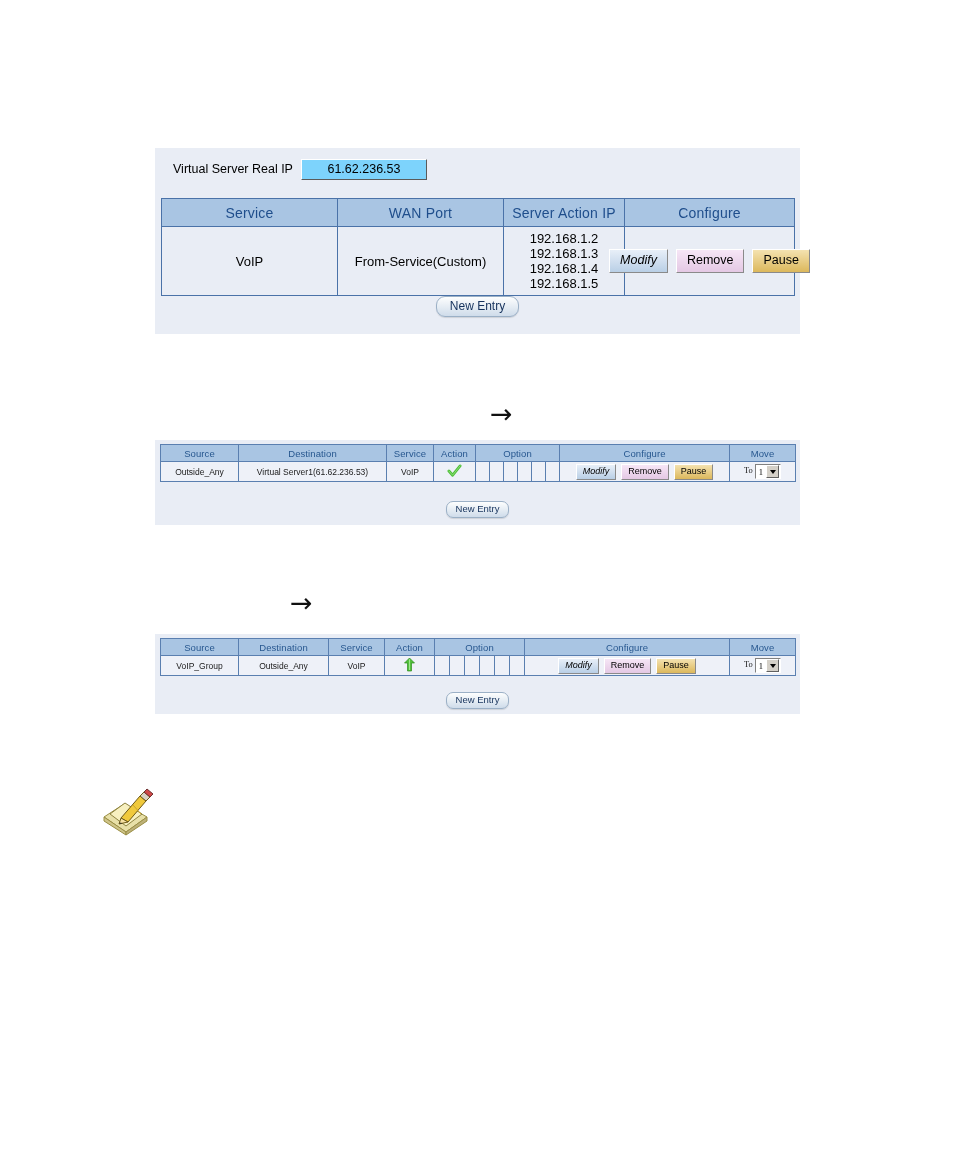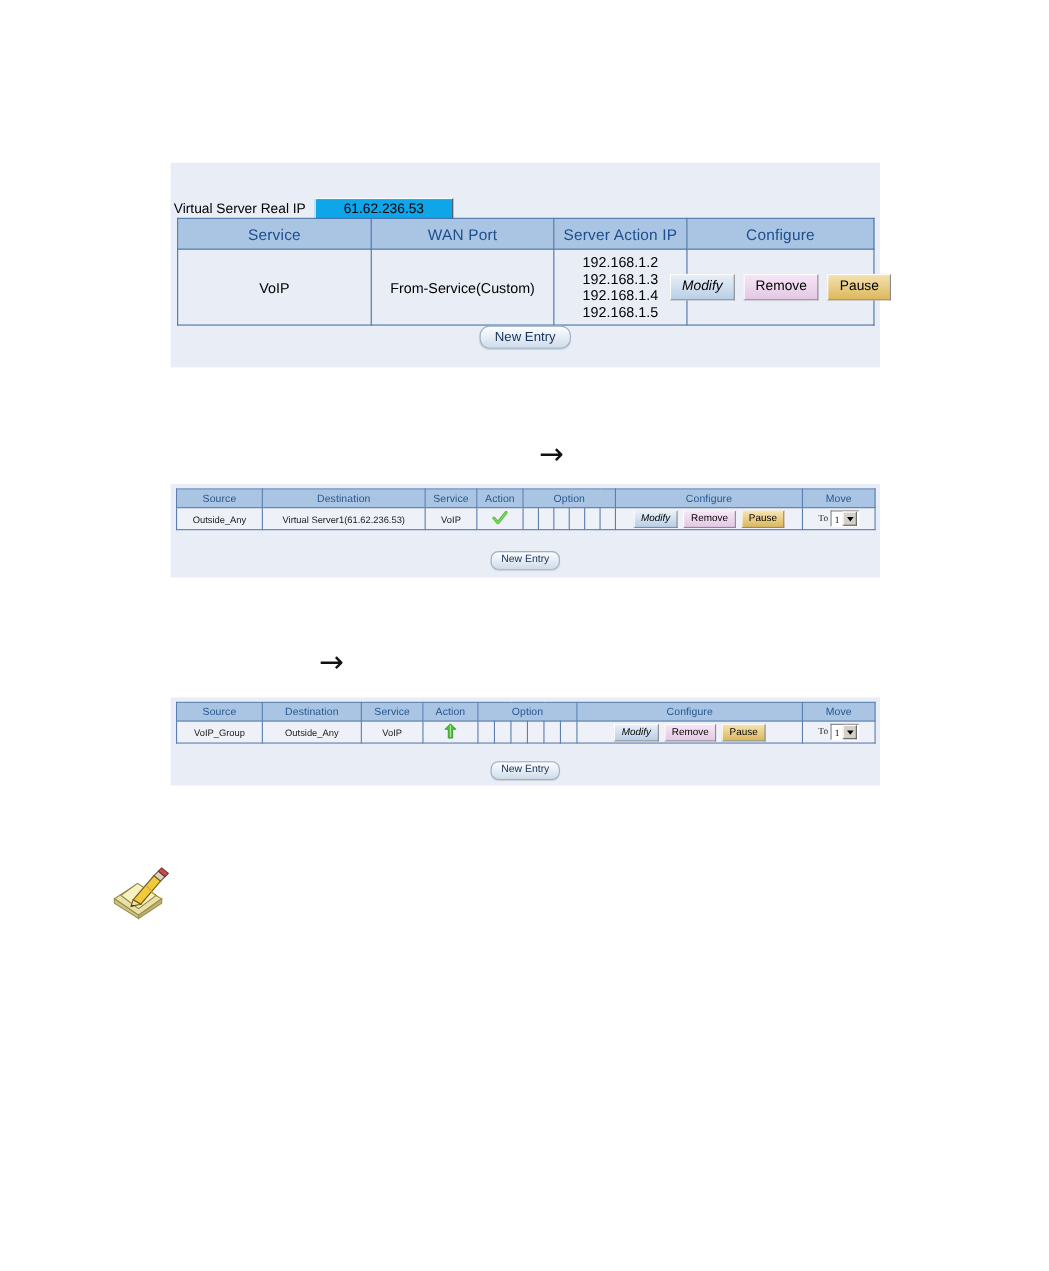--- a/index.html
+++ b/index.html
@@ -24,42 +24,41 @@
 
   
   #vs-panel {
     left: 155px;
     top: 148px;
     width: 645px;
     height: 186px;
   }
   .vs-toprow {
     position: absolute;
-    left: 1px;
+    left: 16px;
     top: 9px;
     height: 24px;
     display: flex;
     align-items: center;
-    margin-top: 21px;
   }
   .vs-label {
     font-size: 12.5px;
     color: #000000;
     padding-left: 2px;
     white-space: nowrap;
   }
   .vs-ipbox {
     margin-left: 8px;
     min-width: 100px;
     height: 19px;
     line-height: 19px;
     text-align: center;
     font-size: 12.5px;
     color: #000;
-    background: #0ea5e9;
+    background: #7dd3fc;
     border-top: 1px solid #ffffff;
     border-left: 1px solid #ffffff;
     border-right: 1px solid #5a5a5a;
     border-bottom: 1px solid #5a5a5a;
     padding: 0 12px;
     box-sizing: content-box;
   }
 
   
   table.bigtbl {

